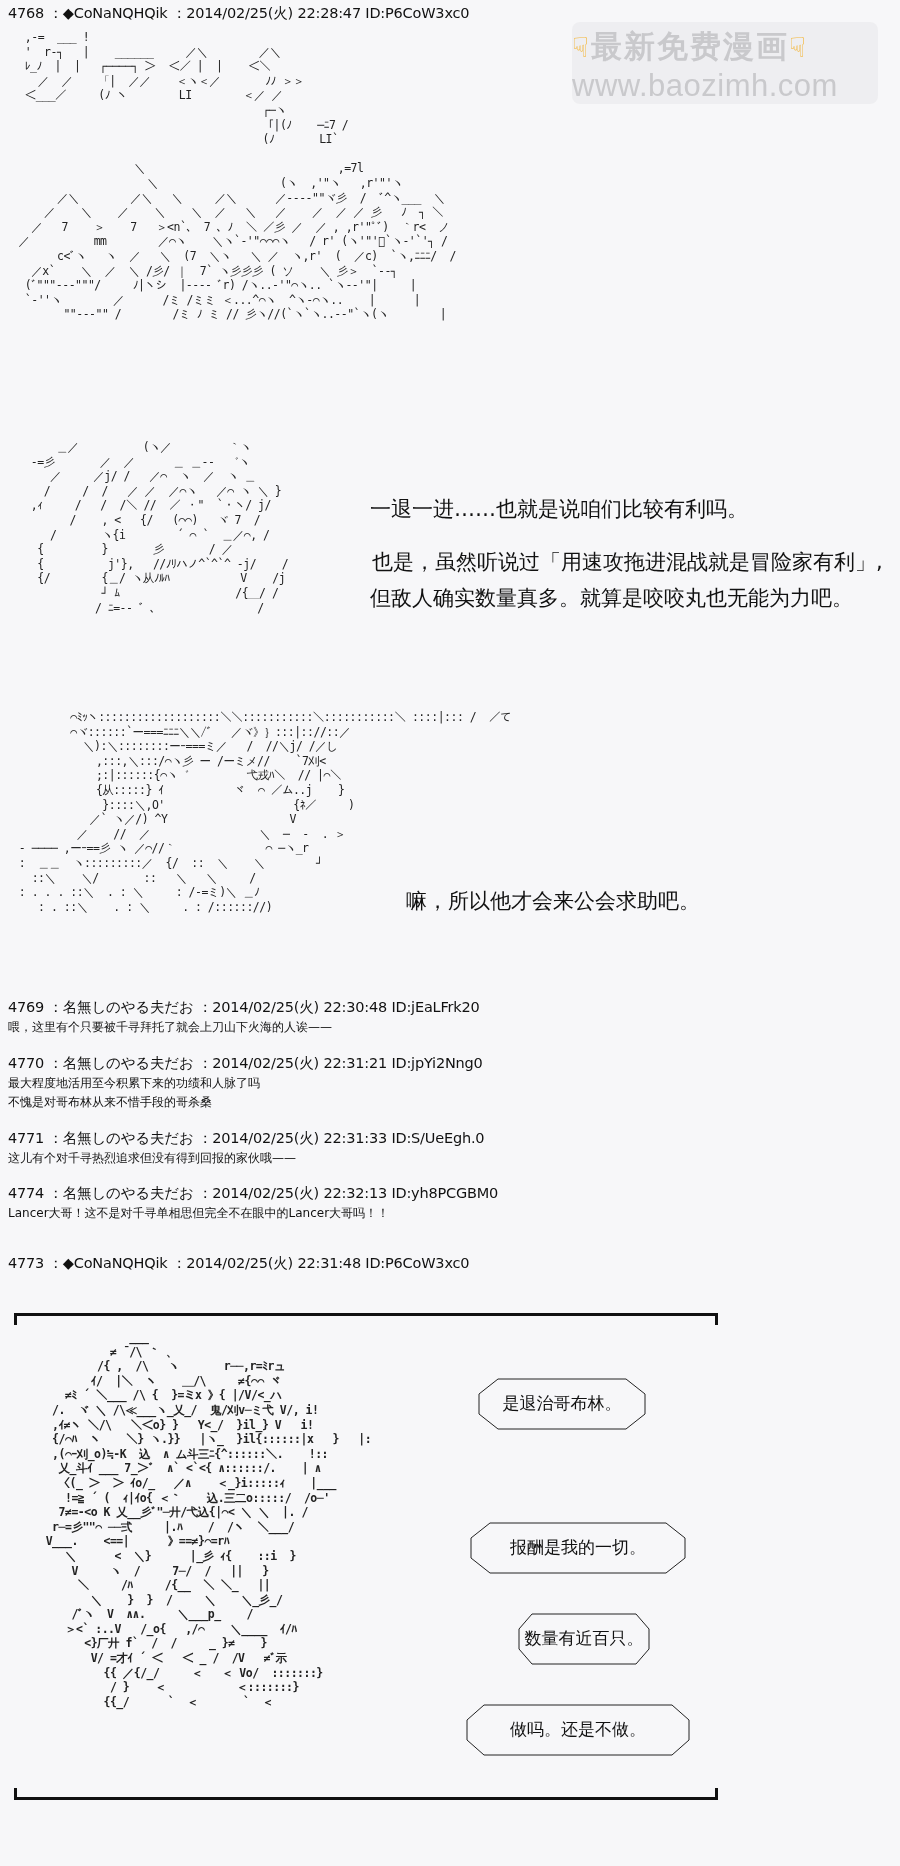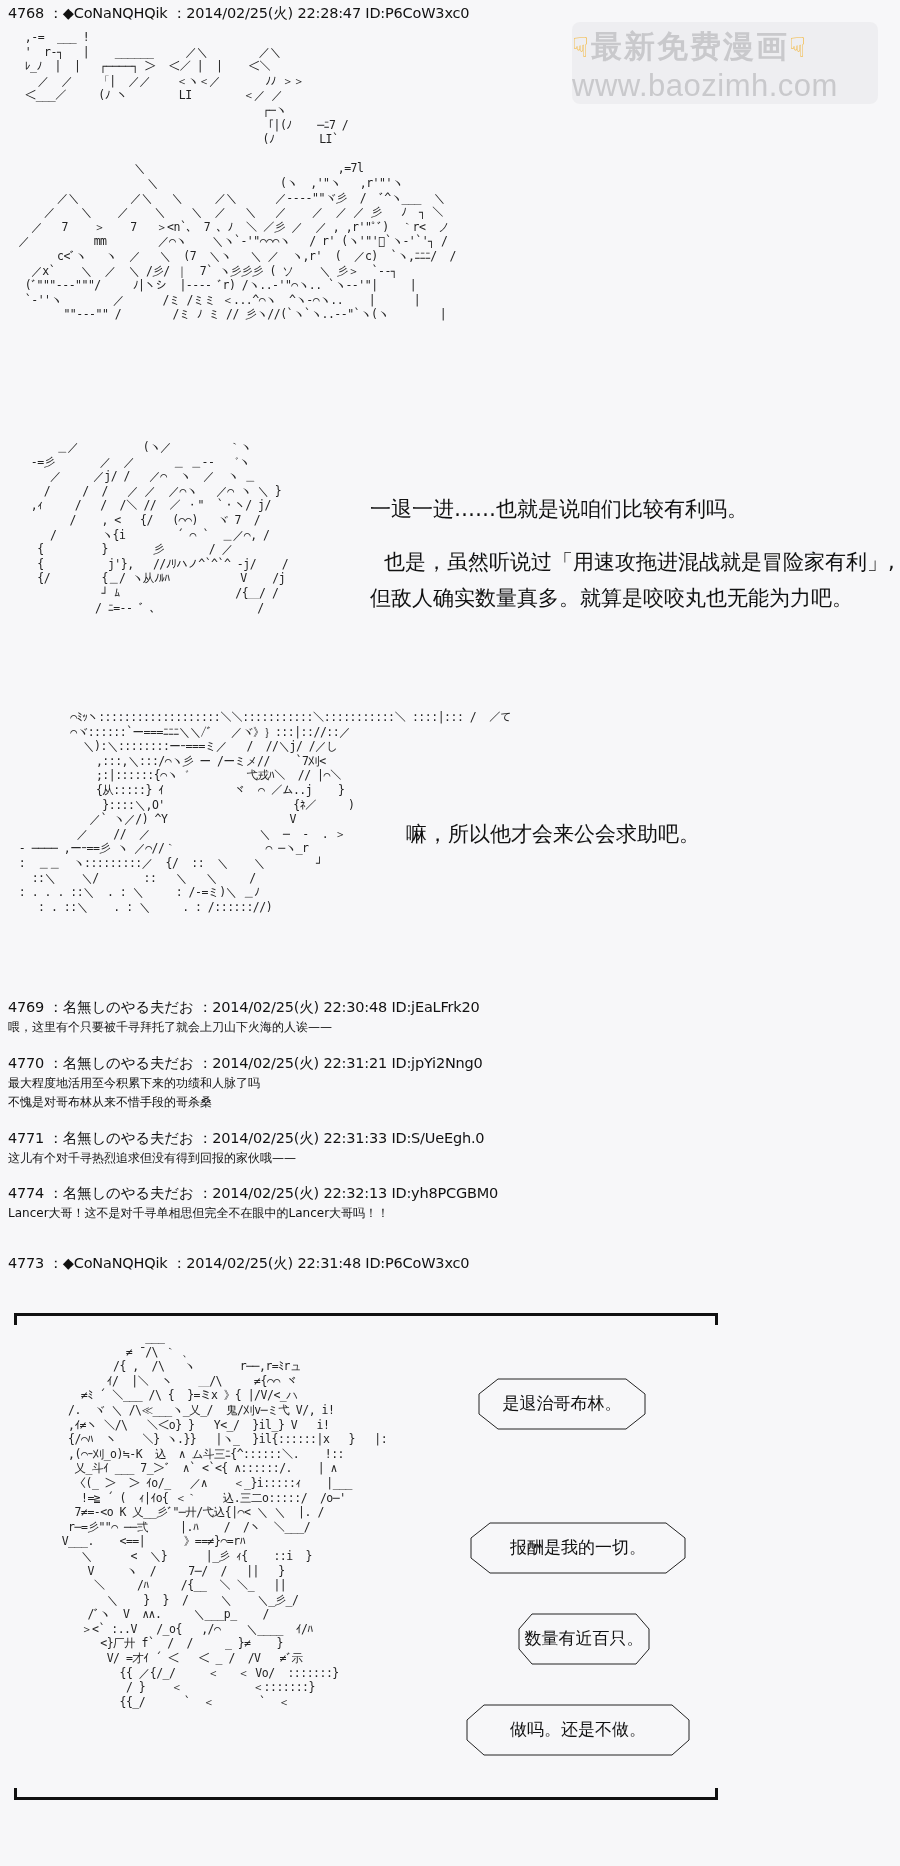--- a/index.html
+++ b/index.html
@@ -75,38 +75,38 @@
     /     /  /   ／ ／  ／⌒ヽ   ／⌒ ヽ ＼ }
   ,ｨ     /   /  /＼ //  ／ ・"  `・ヽ/ j/
         /    , &lt;   {/   (⌒⌒)   ヾ 7  /
      /       ヽ{i        ´ ⌒ `  ＿／⌒, /
    {         }       彡       / ／
    {          j'},   //ﾉﾘハノ^`^`^ -j/    /
    {/        {＿/ ヽ从ﾉﾙﾊ           V    /j
              ┘ ﾑ                  /{＿/ /
             / ﾆ=-- ゛、               /</div>
 <div class="abs dialogue" style="left:370px; top:495px;">一退一进……也就是说咱们比较有利吗。</div>
-<div class="abs dialogue" style="left:384px; top:548px;">也是，虽然听说过「用速攻拖进混战就是冒险家有利」,</div>
+<div class="abs dialogue" style="left:372px; top:548px;">也是，虽然听说过「用速攻拖进混战就是冒险家有利」,</div>
 <div class="abs dialogue" style="left:370px; top:584px;">但敌人确实数量真多。就算是咬咬丸也无能为力吧。</div>
 
 <div class="art" style="left:6px; top:710px;">          ⌒ﾐｯヽ:::::::::::::::::::＼＼:::::::::::＼:::::::::::＼ ::::|::: /  ／て
           ⌒ヾ::::::`ー===ﾆﾆﾆ＼＼/ﾞ   ／ヾ》｝:::|:://::／
             ＼):＼::::::::ーｰ===ミ／   /  //＼j/ /／し
               ,:::,＼:::/⌒ヽ彡 ー /ーミメ//    `7刈&lt;
               ;:|::::::{⌒ヽ゛         弋戎ﾊ＼  // |⌒＼
               {从:::::} ｲ           ヾ  ⌒ ／ム..j    }
                }::::＼,O'                    {ﾈ／     )
              ／` ヽ／/) ^Y                   V
            ／    //  ／                 ＼  ─  -  . ＞
   - ──── ,ーｰ==彡 ヽ ／⌒//｀              ⌒ ─ヽ_r
   :  ＿＿  ヽ:::::::::／  {/  ::  ＼    ＼        ┘
     ::＼    ＼/       ::   ＼   ＼     /
   : . . . ::＼  . : ＼     : /-=ミ)＼ ＿ﾉ
      : . ::＼    . : ＼     . : /:::::://)</div>
-<div class="abs dialogue" style="left:375px; top:820px;padding-left:31px;">嘛，所以他才会来公会求助吧。</div>
+<div class="abs dialogue" style="left:375px; top:887px;padding-left:31px;">嘛，所以他才会来公会求助吧。</div>
 
 <div class="abs post-header" style="left:8px; top:998px;">4769 ：名無しのやる夫だお ：2014/02/25(火) 22:30:48 ID:jEaLFrk20</div>
 <div class="abs post-body" style="left:8px; top:1018px;">喂，这里有个只要被千寻拜托了就会上刀山下火海的人诶——</div>
 
 <div class="abs post-header" style="left:8px; top:1054px;">4770 ：名無しのやる夫だお ：2014/02/25(火) 22:31:21 ID:jpYi2Nng0</div>
 <div class="abs post-body" style="left:8px; top:1074px;">最大程度地活用至今积累下来的功绩和人脉了吗</div>
 <div class="abs post-body" style="left:8px; top:1093px;">不愧是对哥布林从来不惜手段的哥杀桑</div>
 
 <div class="abs post-header" style="left:8px; top:1129px;">4771 ：名無しのやる夫だお ：2014/02/25(火) 22:31:33 ID:S/UeEgh.0</div>
 <div class="abs post-body" style="left:8px; top:1149px;">这儿有个对千寻热烈追求但没有得到回报的家伙哦——</div>
@@ -118,21 +118,21 @@
 
 <div class="frame">
   <div class="top"></div>
   <div class="tl"></div>
   <div class="tr"></div>
   <div class="bot"></div>
   <div class="bl"></div>
   <div class="br"></div>
 </div>
 
-<div class="art" style="left:36px; top:1330px;">                 ___
+<div class="art" style="left:20px; top:1330px;font-weight:bold;">                 ___
               ≠ ̄ /\ ｀ 、
             /{ ,  /\   ヽ       r──,r=ﾐrュ
            ｲ/  |＼  ヽ    ＿/\     ≠{⌒⌒ ヾ
        ≠ﾐ ´ ＼___ /\ {  }=ミx 》{ |/V/&lt;_ハ
      /.  ヾ ＼ /\≪___ヽ_乂_/  鬼/刈v─ミ弋 V/, i!
      ,ｲ≠ヽ ＼/\   ＼＜o} }   Y&lt;_/  }il_} V   i!
      {/⌒ﾊ  ヽ    ＼} ヽ.}}   |ヽ_  }il{::::::|x   }   |:
      ,(⌒ｰ刈_o)≒-K  込  ∧ ム斗三ﾆ{^::::::＼.    !::
       乂_斗ｲ ___ 7_＞ﾞ  ∧` &lt;`&lt;{ ∧::::::/.    | ∧
       〈(_ ＞  ＞ ｲo/_   ／∧    ＜_}i:::::ｨ    |___

